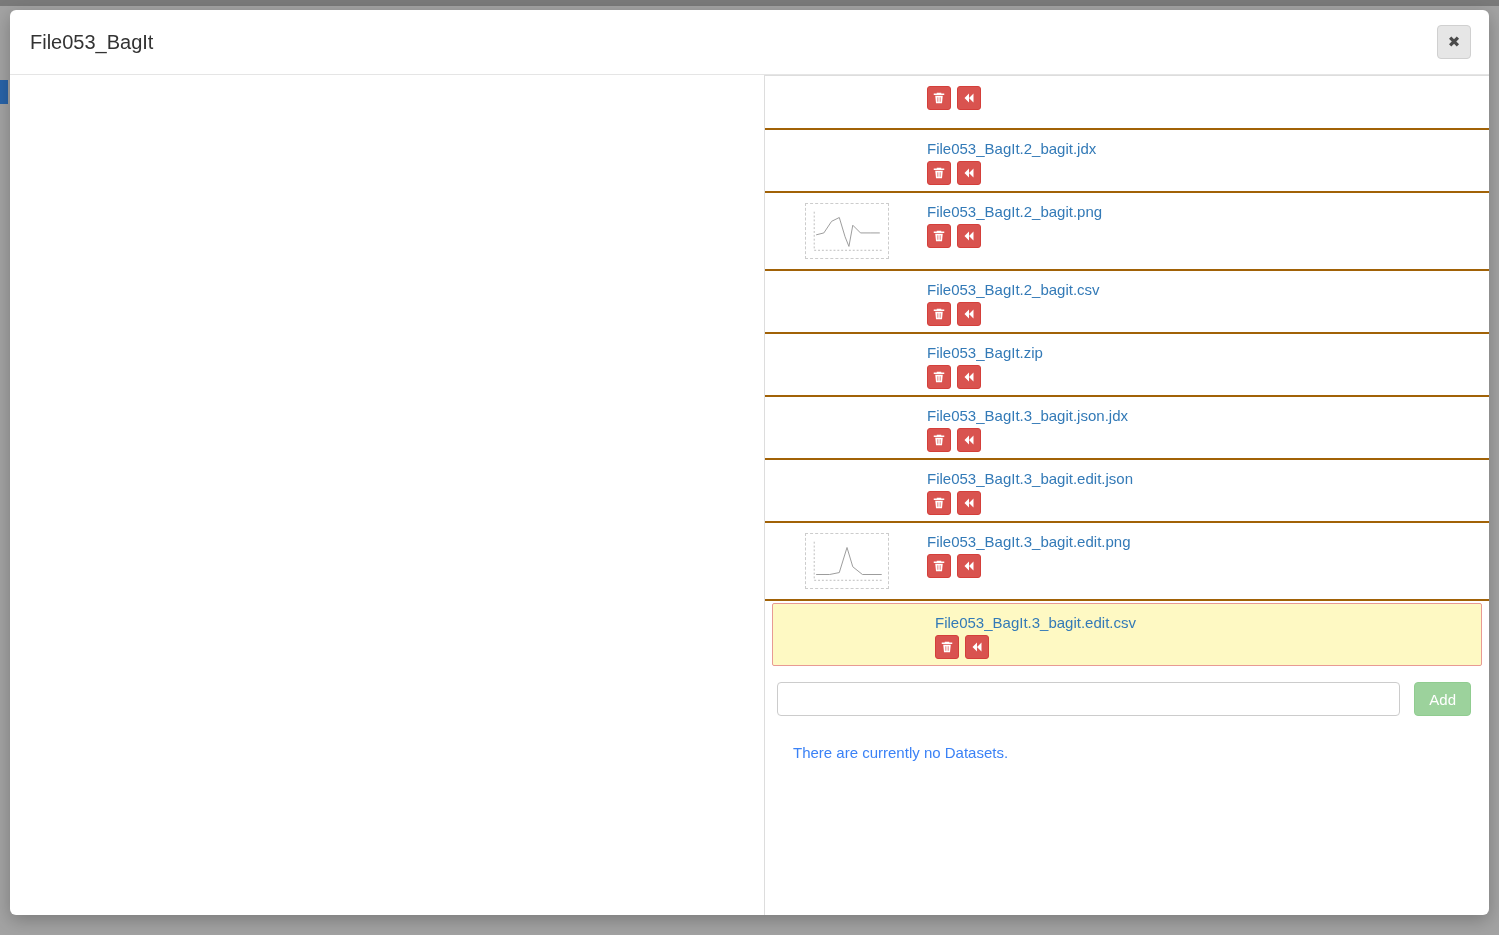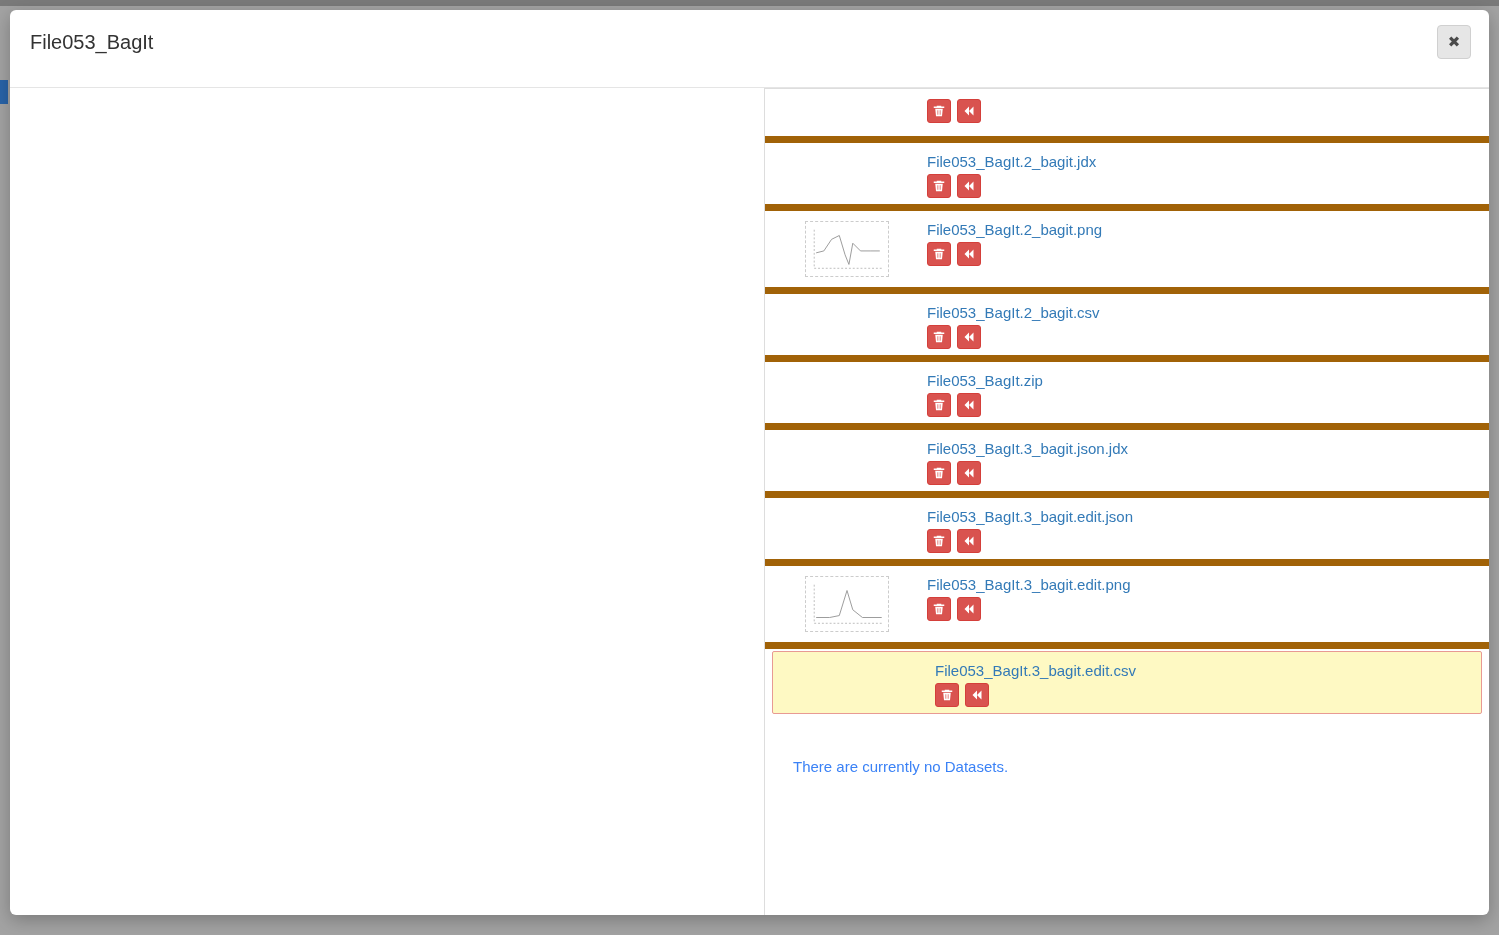--- a/index.html
+++ b/index.html
@@ -13,21 +13,21 @@
     background: #fff;
     border-radius: 6px;
     box-shadow: 0 5px 18px rgba(0,0,0,0.25);
     display: flex;
     flex-direction: column;
   }
   .modal-header {
     display: flex;
     align-items: center;
     justify-content: space-between;
-    padding: 15px 18px 28px 20px;
+    padding: 15px 18px 15px 20px;
     border-bottom: 1px solid #e5e5e5;
   }
   .modal-title { font-size: 20px; font-weight: 400; color: #333; }
   .close-btn {
     width: 34px; height: 34px;
     background: #e6e6e6;
     border: 1px solid #d0d0d0;
     border-radius: 4px;
     display: flex; align-items: center; justify-content: center;
     cursor: pointer;
@@ -37,21 +37,21 @@
   .modal-body {
     flex: 1;
     display: flex;
     overflow: hidden;
   }
   .left-pane { width: 755px; border-right: 1px solid #ddd; }
   .right-pane { flex: 1; overflow-y: scroll; padding: 0; position: relative; }
   .file-list { border-top: 1px solid #ddd; }
   .file-row {
     display: flex;
-    border-bottom: 7px solid #a16207;
+    border-bottom: 2px solid #a16207;
     padding: 6px 12px;
     align-items: flex-start;
     gap: 10px;
     min-height: 54px;
   }
   .file-row.highlighted {
     border: 1px solid #e89a93;
     background: #fef9c3;
     margin: 2px 7px;
     border-radius: 2px;
@@ -282,17 +282,21 @@
                 </div>
                 <div class="icon-btn">
                   <svg viewBox="0 0 16 16">
                     <path d="M8 2L2 8l6 6V2zm6 0L8 8l6 6V2z"></path>
                   </svg>
                 </div>
               </div></div>
           </div>
         </div>
       <div class="section-below">
+        <div class="hyper-row">
+          <input class="hyper-input" type="text" value="" style="">
+          <button class="add-btn">Add</button>
+        </div>
       </div>
       <div class="datasets-msg">There are currently no Datasets.</div>
     </div>
   </div>
 </div>
 
 </body></html>

